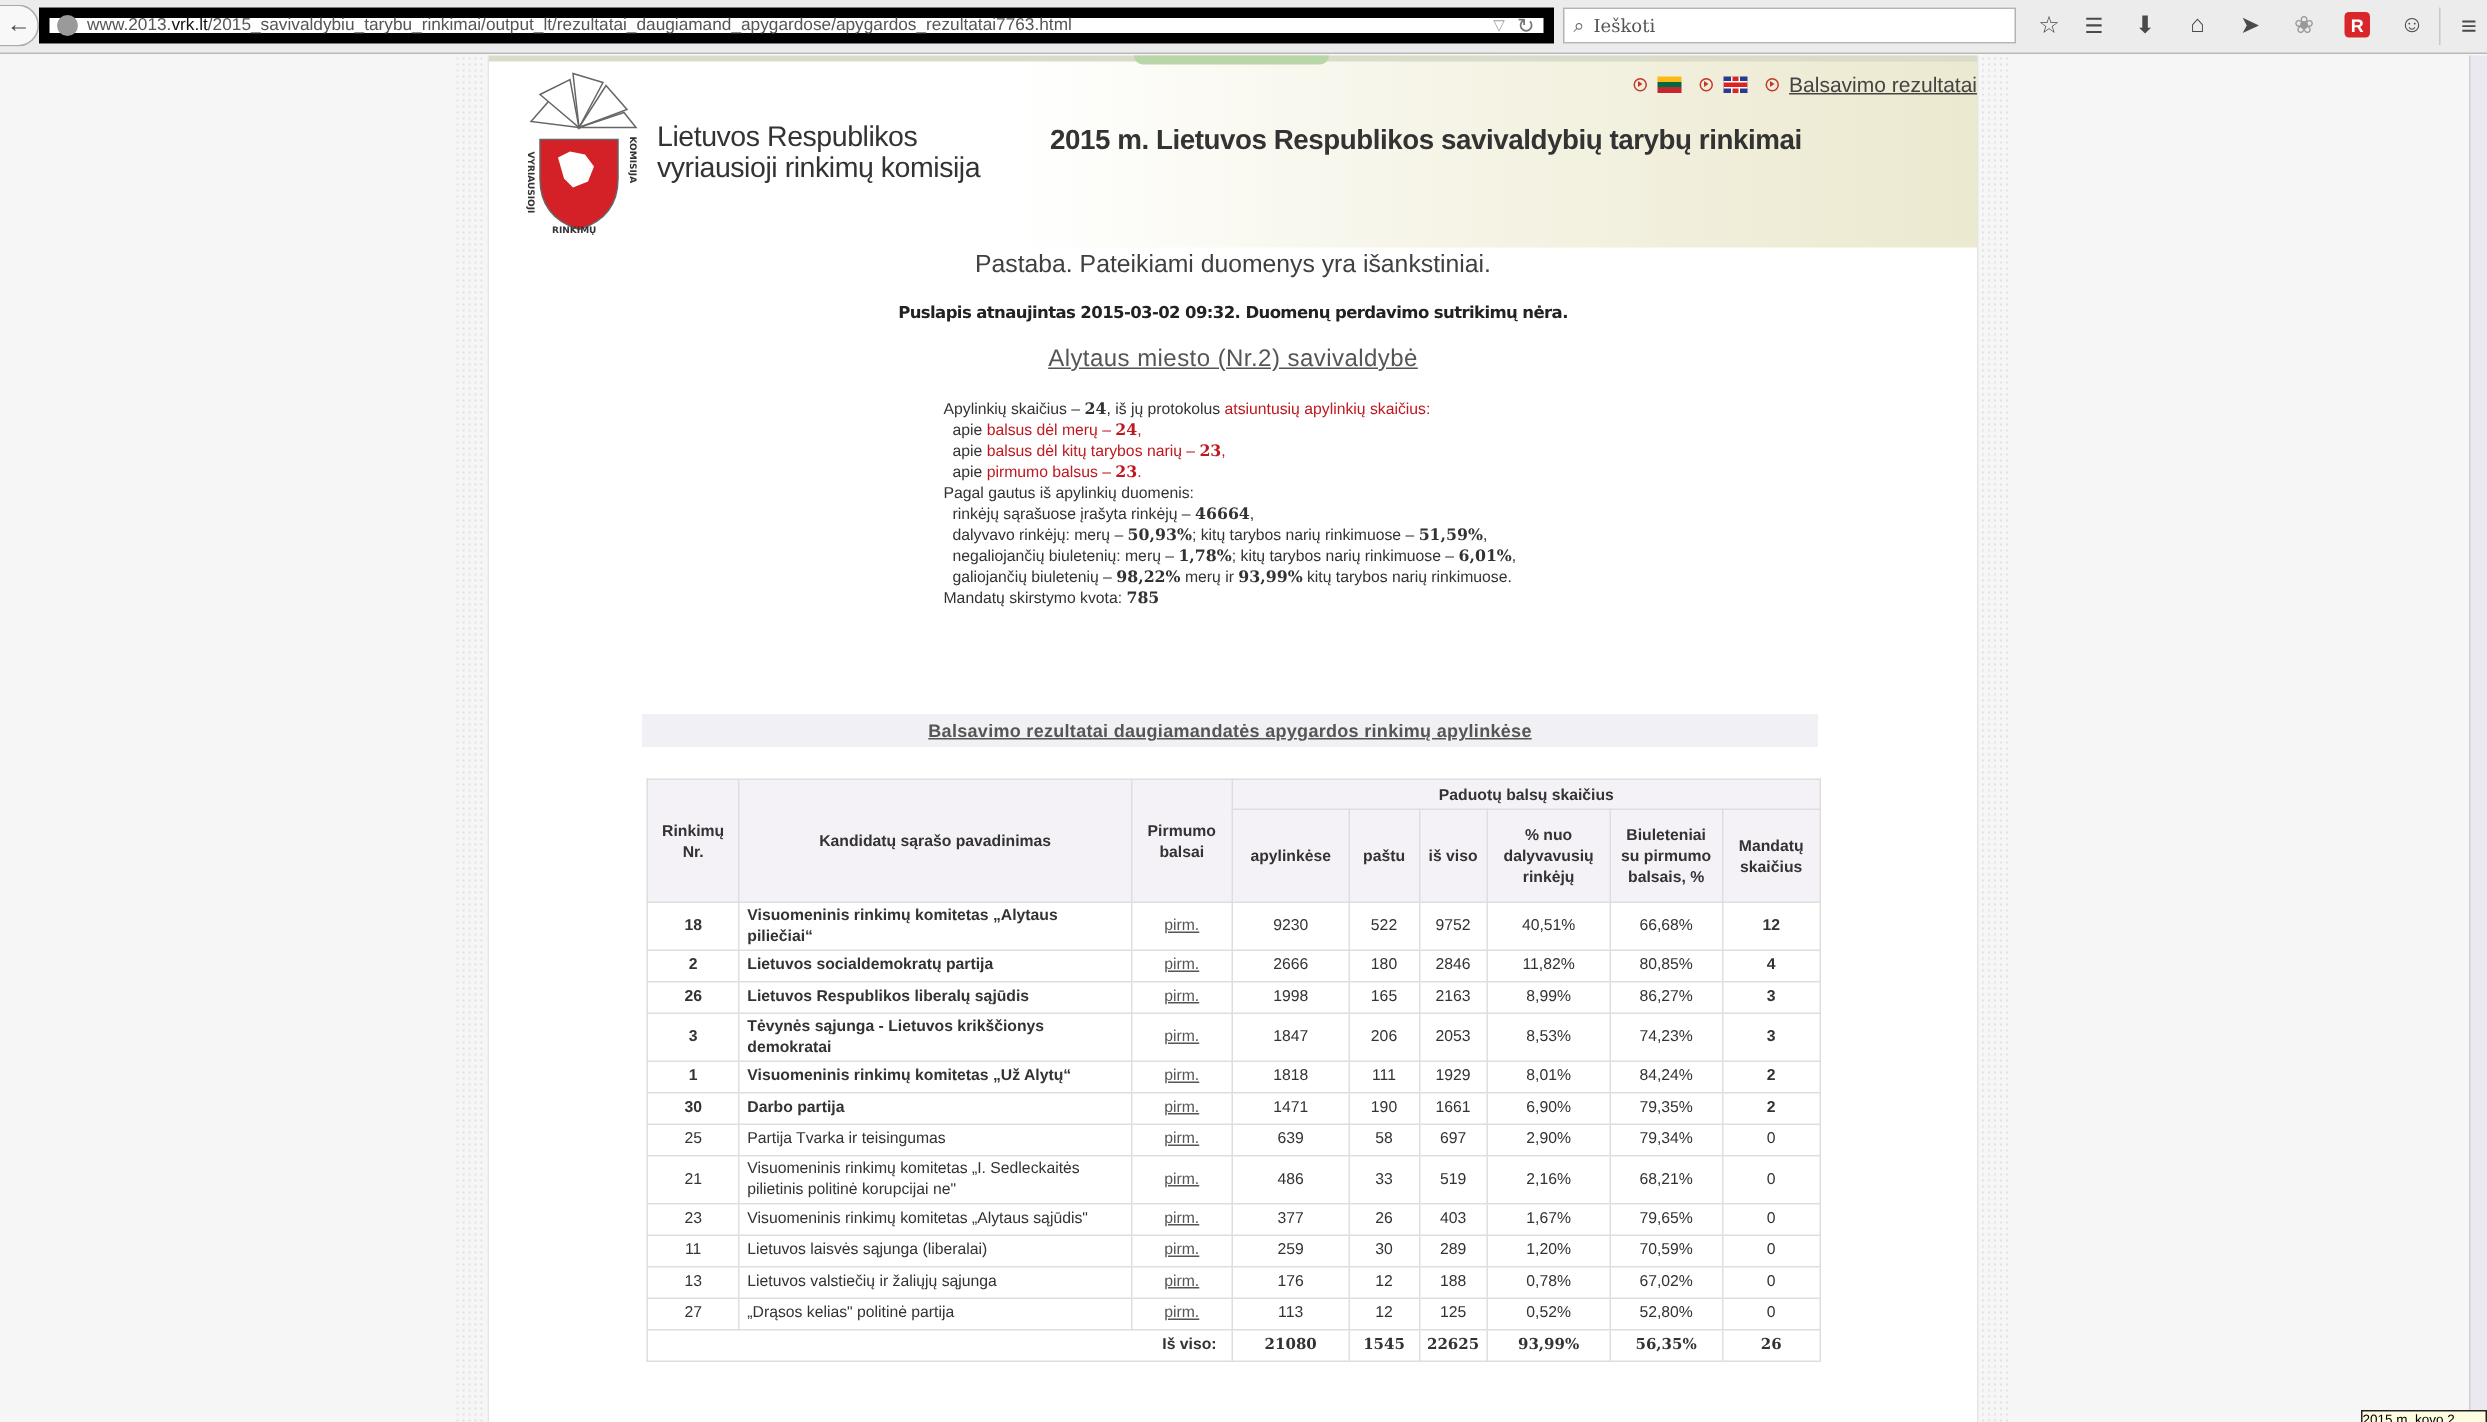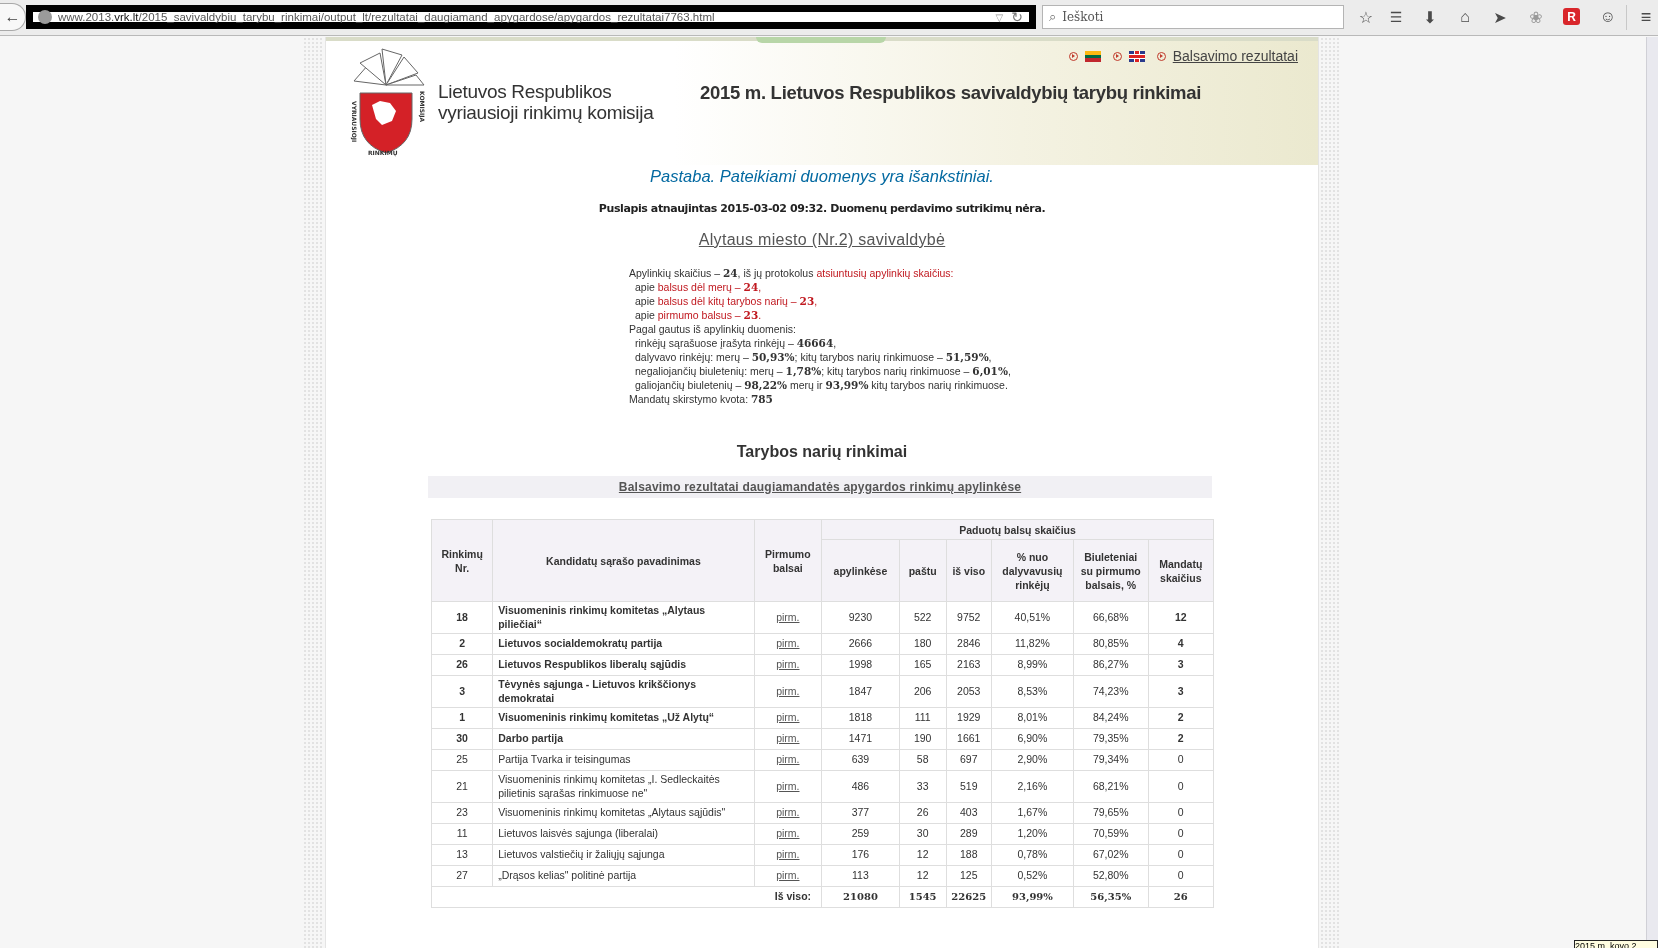--- a/index.html
+++ b/index.html
@@ -21,29 +21,29 @@
   
   .page-scroll { position: absolute; right: 0; top: 37px; width: 12px; height: 911px; background: #e9e9ef; border-left: 1px solid #d0d0d6; }
   .page { position: absolute; left: 325px; top: 37px; width: 994px; height: 911px; background: #fff; border-left: 1px solid #e4e4e4; border-right: 1px solid #e4e4e4; }
   .side-dots { position: absolute; top: 37px; width: 20px; height: 911px; background-image: radial-gradient(#e2e2e2 1px, transparent 1px); background-size: 4px 4px; }
   .header-band { position: absolute; left: 0; top: 0; width: 992px; height: 128px; background: linear-gradient(90deg, #ffffff 35%, #f4f2e2 70%, #ebe9cf 100%); }
   .header-topline { position: absolute; left: 0; top: 0; width: 992px; height: 4px; background: #d9dcc8; }
   .green-tab { position: absolute; left: 430px; top: 0; width: 130px; height: 6px; background: #b8d6a8; border-radius: 0 0 6px 6px; }
   .logo { position: absolute; left: 20px; top: 8px; width: 80px; height: 112px; }
   .org-name { position: absolute; left: 112px; top: 44px; font-size: 19px; color: #333; line-height: 21px; letter-spacing: -0.3px; }
   .site-title { position: absolute; left: 374px; top: 45px; font-size: 18.5px; font-weight: bold; color: #333; letter-spacing: -0.3px; }
-  .top-links { position: absolute; right: 20px; top: 11px; display: flex; align-items: center; font-size: 14px; color: #444; gap: 4px; }
+  .top-links { position: absolute; right: 0; top: 11px; display: flex; align-items: center; font-size: 14px; color: #444; gap: 4px; }
   .bullet { width: 9px; height: 9px; border: 1px solid #c0392b; border-radius: 50%; display: inline-block; position: relative; margin-right: 3px; }
   .bullet::after { content: ""; position: absolute; left: 2px; top: 1.5px; border-left: 3px solid #c0392b; border-top: 2px solid transparent; border-bottom: 2px solid transparent; }
   .flag-lt { width: 16px; height: 11px; display: inline-block; background: linear-gradient(#fdb913 33%, #006a44 33% 66%, #c1272d 66%); margin-right: 8px; }
   .flag-en { width: 16px; height: 11px; display: inline-block; background: #2a3a8c; position: relative; margin-right: 8px; overflow: hidden; }
   .flag-en::before { content: ""; position: absolute; left: 6px; top: 0; width: 4px; height: 11px; background: #d22; box-shadow: 0 0 0 1px #fff; }
   .flag-en::after { content: ""; position: absolute; left: 0; top: 4px; width: 16px; height: 3px; background: #d22; box-shadow: 0 0 0 1px #fff; }
   .top-link { color: #444; text-decoration: underline; }
-  .note { position: absolute; left: 0; width: 992px; top: 130px; text-align: center; font-size: 16.5px; color: #0369a1; font-style: italic; }
+  .note { position: absolute; left: 0; width: 992px; top: 130px; text-align: center; font-size: 16.5px; color: #404040; }
   .updated { position: absolute; left: 0; width: 992px; top: 165px; text-align: center; font-size: 11px; font-weight: bold; color: #222; font-family: "DejaVu Sans", sans-serif; letter-spacing: -0.4px; }
   .municipality { position: absolute; left: 0; width: 992px; top: 194px; text-align: center; font-size: 16px; color: #555; text-decoration: underline; letter-spacing: 0.3px; }
   .stats { position: absolute; left: 303px; top: 229px; font-size: 10.5px; line-height: 14px; color: #333; }
   .stats .ind { padding-left: 6px; }
   .stats .red { color: #c0181f; }
   .stats b { font-family: "DejaVu Serif", serif; font-size: 10.5px; }
   .section-title { position: absolute; left: 0; width: 992px; top: 406px; text-align: center; font-size: 16px; font-weight: bold; color: #333; }
   .results-link-bar { position: absolute; left: 102px; top: 439px; width: 784px; height: 22px; background: #f1f0f4; text-align: center; font-size: 12px; font-weight: bold; line-height: 22px; }
   .results-link-bar span { color: #555; text-decoration: underline; font-family: "Liberation Sans Narrow", "Liberation Sans", sans-serif; letter-spacing: 0.2px; }
   table.results { position: absolute; left: 105px; top: 482px; width: 783px; border-collapse: collapse; font-size: 10.5px; color: #333; }
@@ -133,21 +133,20 @@
     <div class="ind"><span>apie </span><span class="red"><span>balsus dėl kitų tarybos narių – </span><b>23</b>,</span></div>
     <div class="ind"><span>apie </span><span class="red"><span>pirmumo balsus – </span><b>23</b>.</span></div>
     <div>Pagal gautus iš apylinkių duomenis:</div>
     <div class="ind"><span>rinkėjų sąrašuose įrašyta rinkėjų – </span><b>46664</b>,</div>
     <div class="ind"><span>dalyvavo rinkėjų: merų – </span><b>50,93%</b><span>; kitų tarybos narių rinkimuose – </span><b>51,59%</b>,</div>
     <div class="ind"><span>negaliojančių biuletenių: merų – </span><b>1,78%</b><span>; kitų tarybos narių rinkimuose – </span><b>6,01%</b>,</div>
     <div class="ind"><span>galiojančių biuletenių – </span><b>98,22%</b><span> merų ir </span><b>93,99%</b><span> kitų tarybos narių rinkimuose.</span></div>
     <div><span>Mandatų skirstymo kvota: </span><b>785</b></div>
   </div>
 
-  <div class="section-title">Tarybos narių rinkimai</div>
   <div class="results-link-bar">
     <span>Balsavimo rezultatai daugiamandatės apygardos rinkimų apylinkėse</span>
   </div>
 
   <table class="results">
     <thead>
       <tr>
         <th rowspan="2" style="width:59px">Rinkimų Nr.</th>
         <th rowspan="2" style="width:252px">Kandidatų sąrašo pavadinimas</th>
         <th rowspan="2" style="width:65px">Pirmumo balsai</th>
@@ -235,21 +234,21 @@
           <td class="pirm"><a>pirm.</a></td>
           <td>639</td>
           <td>58</td>
           <td>697</td>
           <td>2,90%</td>
           <td>79,34%</td>
           <td>0</td>
         </tr>
         <tr>
           <td class="">21</td>
-          <td class="name">Visuomeninis rinkimų komitetas „I. Sedleckaitės pilietinis sąrašas rinkimuose ne"</td>
+          <td class="name">Visuomeninis rinkimų komitetas „I. Sedleckaitės pilietinis politinė korupcijai ne"</td>
           <td class="pirm"><a>pirm.</a></td>
           <td>486</td>
           <td>33</td>
           <td>519</td>
           <td>2,16%</td>
           <td>68,21%</td>
           <td>0</td>
         </tr>
         <tr>
           <td class="">23</td>

